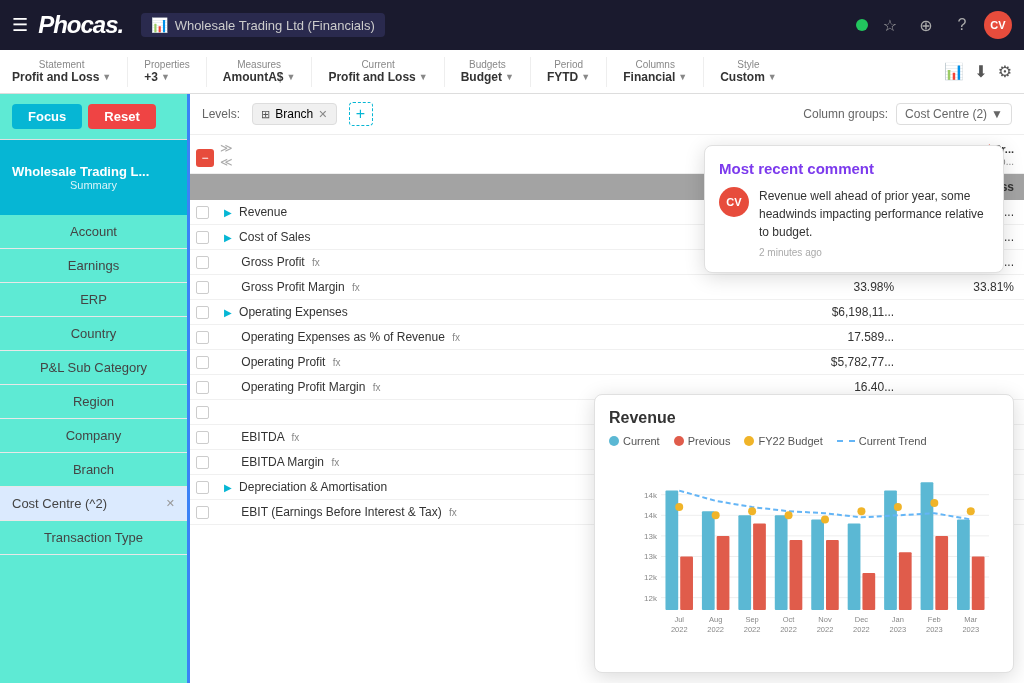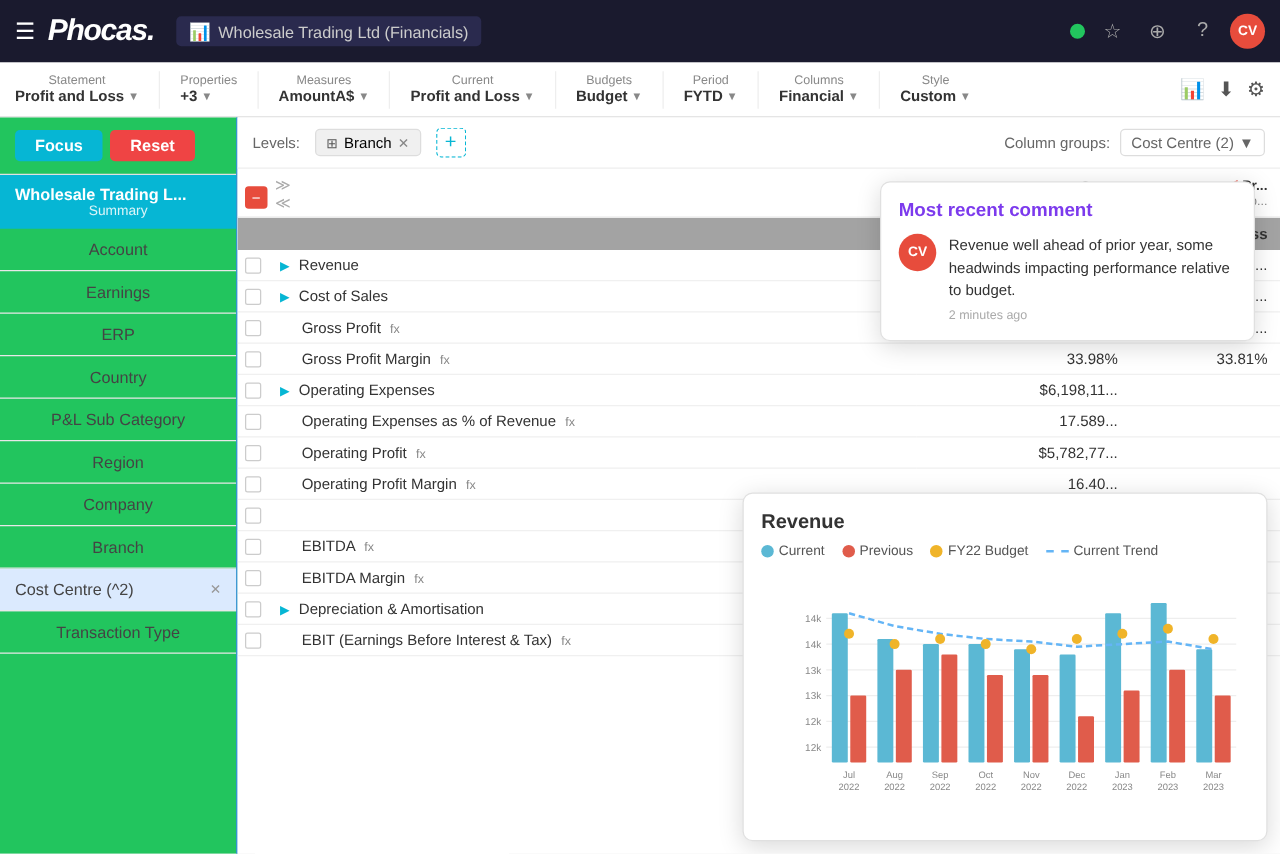--- a/index.html
+++ b/index.html
@@ -22,26 +22,26 @@
     .toolbar-value { color: #333; font-weight: 600; font-size: 12px; display: flex; align-items: center; gap: 3px; }
     .toolbar-value .arrow { font-size: 9px; color: #888; }
     .toolbar-divider { width: 1px; height: 30px; background: #eee; }
     .toolbar-icons { margin-left: auto; display: flex; gap: 10px; align-items: center; }
     .toolbar-icon-btn { color: #555; cursor: pointer; font-size: 16px; }
 
     
     .content { display: flex; height: calc(683px - 94px); }
 
     
-    .sidebar { width: 190px; background: #22c55e; border-right: 1px solid #3b82f6; display: flex; flex-direction: column; overflow-y: auto; }
+    .sidebar { width: 190px; background: #5eead4; border-right: 3px solid #3b82f6; display: flex; flex-direction: column; overflow-y: auto; }
     .focus-reset { display: flex; gap: 6px; padding: 10px 12px; border-bottom: 1px solid #e0e0e0; }
     .focus-btn { background: #06b6d4; color: white; border: none; border-radius: 4px; padding: 5px 16px; font-size: 13px; font-weight: 600; cursor: pointer; }
     .reset-btn { background: #ef4444; color: white; border: none; border-radius: 4px; padding: 5px 16px; font-size: 13px; font-weight: 600; cursor: pointer; }
 
-    .active-item { background: #06b6d4; color: white; padding: 8px 12px; cursor: pointer; }
+    .active-item { background: #06b6d4; color: white; padding: 24px 12px; cursor: pointer; }
     .active-item .title { font-weight: 700; font-size: 13px; white-space: nowrap; overflow: hidden; text-overflow: ellipsis; }
     .active-item .subtitle { font-size: 11px; opacity: 0.85; text-align: center; }
 
     .sidebar-item { padding: 9px 12px; border-bottom: 1px solid #e8e8e8; color: #444; cursor: pointer; text-align: center; font-size: 13px; }
     .sidebar-item.highlighted { background: #dbeafe; }
     .sidebar-item.with-x { display: flex; align-items: center; justify-content: space-between; }
     .sidebar-item .x-btn { color: #999; cursor: pointer; font-size: 11px; }
 
     
     .main { flex: 1; overflow: hidden; display: flex; flex-direction: column; background: white; }

